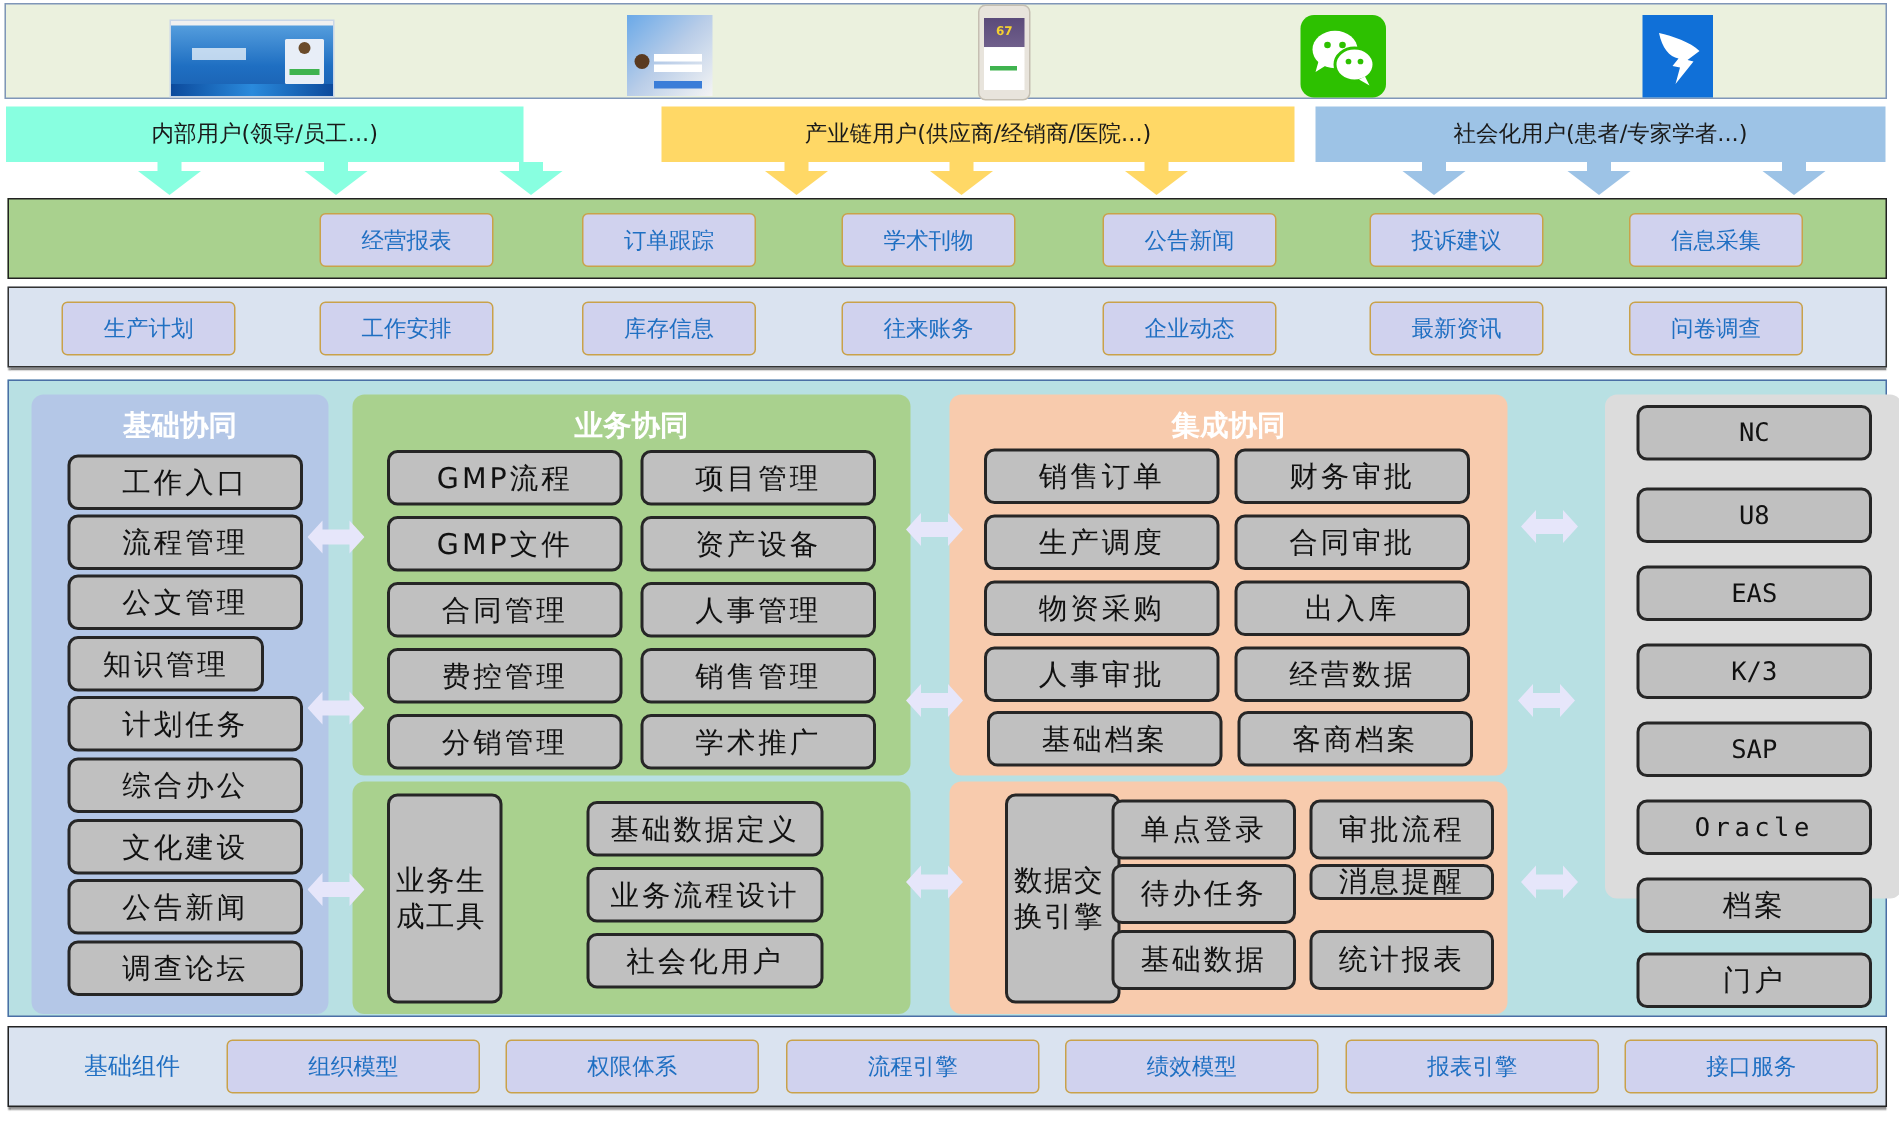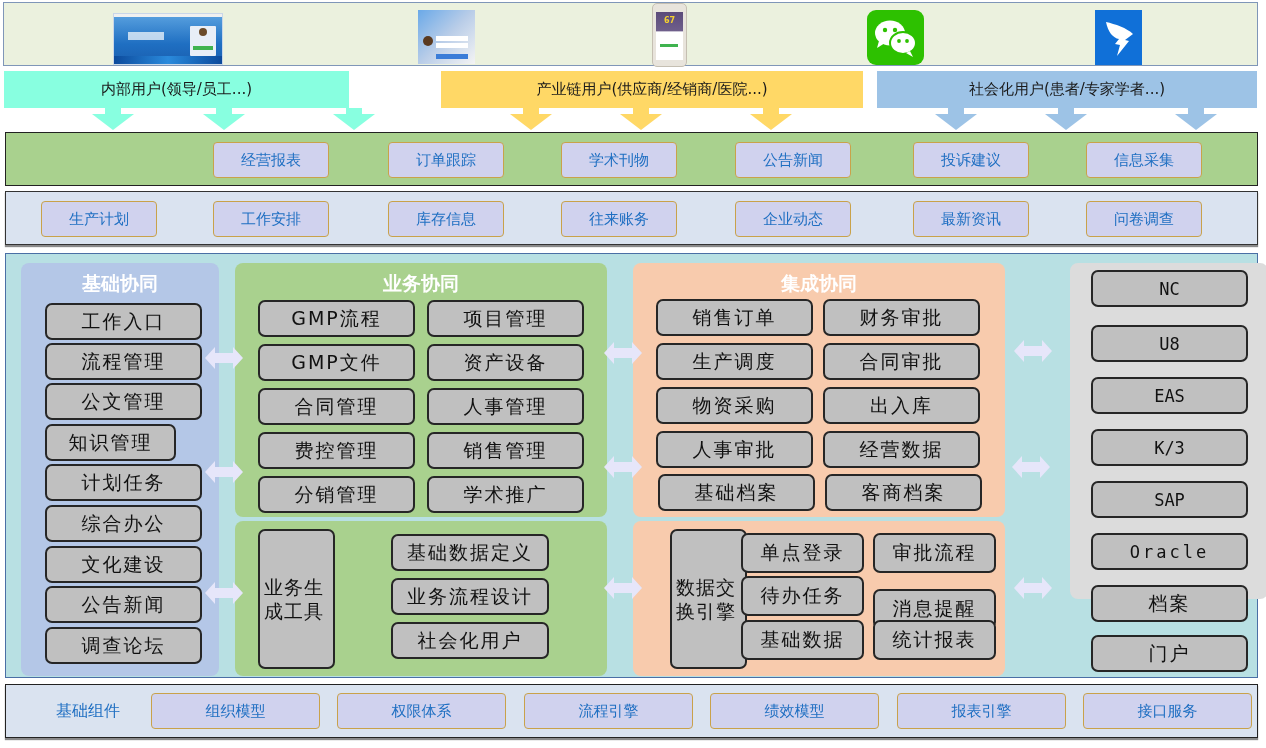--- a/index.html
+++ b/index.html
@@ -247,21 +247,21 @@
     <div class="mod" style="left:190px;top:168px;width:157px;height:37px">经营数据</div>
     <div class="mod" style="left:25px;top:211px;width:157px;height:37px">基础档案</div>
     <div class="mod" style="left:192px;top:211px;width:157px;height:37px">客商档案</div>
   </div>
 
   <div class="panel panel-int-tools">
     <div class="mod tall" style="left:37px;top:8px;width:77px;height:140px;padding:0 4px">数据交换引擎</div>
     <div class="mod" style="left:108px;top:12px;width:123px;height:40px">单点登录</div>
     <div class="mod" style="left:240px;top:12px;width:123px;height:40px">审批流程</div>
     <div class="mod" style="left:108px;top:55px;width:123px;height:40px">待办任务</div>
-    <div class="mod" style="left:240px;top:68px;width:123px;height:40px">消息提醒</div>
+    <div class="mod" style="left:240px;top:55px;width:123px;height:24px">消息提醒</div>
     <div class="mod" style="left:108px;top:99px;width:123px;height:40px">基础数据</div>
     <div class="mod" style="left:240px;top:99px;width:123px;height:40px">统计报表</div>
   </div>
 
   <div class="panel panel-ext">
     <div class="mod mono" style="left:21px;top:7px;width:157px;height:37px">NC</div>
     <div class="mod mono" style="left:21px;top:62px;width:157px;height:37px">U8</div>
     <div class="mod mono" style="left:21px;top:114px;width:157px;height:37px">EAS</div>
     <div class="mod mono" style="left:21px;top:166px;width:157px;height:37px">K/3</div>
     <div class="mod mono" style="left:21px;top:218px;width:157px;height:37px">SAP</div>

